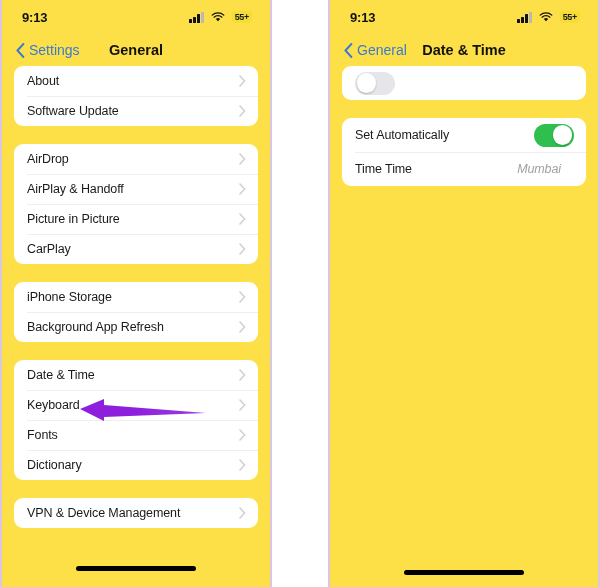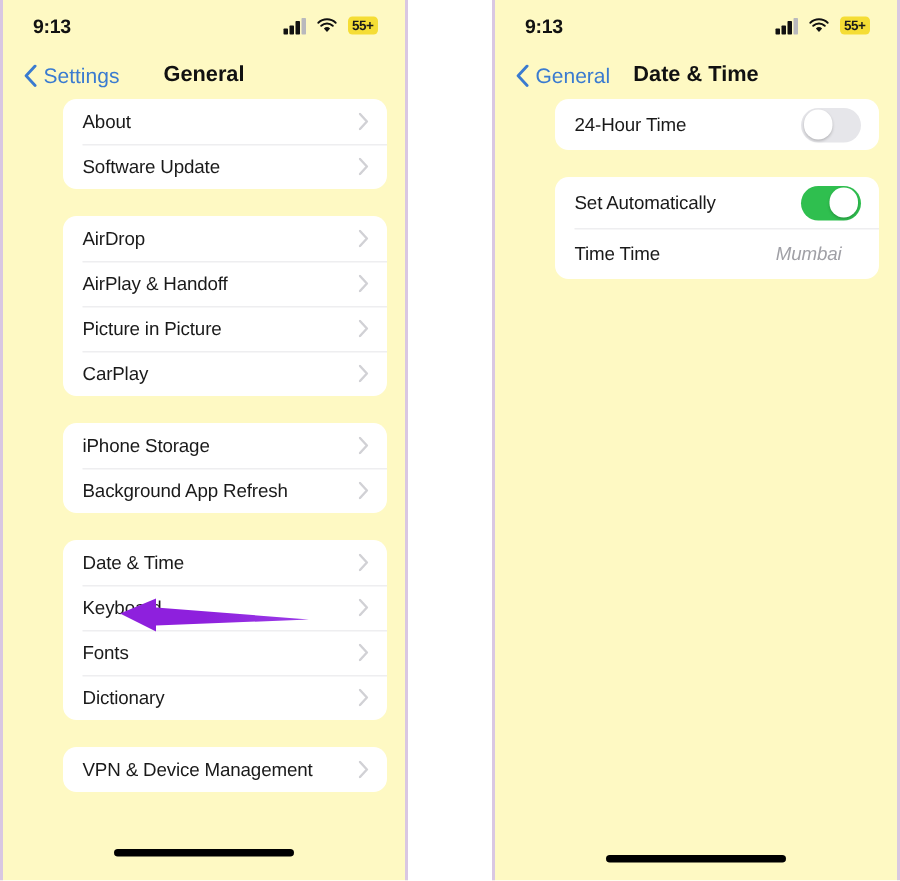--- a/index.html
+++ b/index.html
@@ -7,21 +7,21 @@
     width:600px;height:587px;
     background:#ffffff;
     font-family:"Liberation Sans","DejaVu Sans",sans-serif;
     overflow:hidden;
   }
   .stage{position:relative;width:600px;height:587px;background:#fff;}
 
   
   .phone{
     position:absolute;top:0;height:587px;width:272px;
-    background:#fef9c3;
+    background:#fde047;
     border-left:2px solid #d9c7e2;
     border-right:2px solid #d9c7e2;
     box-sizing:border-box;
     overflow:hidden;
   }
   .phone.left{left:0;}
   .phone.right{left:328px;}
 
   
   .statusbar{
@@ -62,21 +62,21 @@
     white-space:nowrap;
   }
   .back-chev{width:9px;height:15px;flex:none;}
   .nav-title{
     position:absolute;left:0;right:0;text-align:center;
     font-size:14.5px;font-weight:bold;color:#111;
     pointer-events:none;
   }
 
   
-  .sheet{position:relative;padding:0 12px;box-sizing:border-box;margin-left:28px;}
+  .sheet{position:relative;padding:0 12px;box-sizing:border-box;}
 
   .group{
     background:#fff;border-radius:9px;overflow:hidden;
     margin-bottom:18px;
   }
   .row{
     position:relative;display:flex;align-items:center;
     height:30px;padding:0 12px 0 13px;box-sizing:border-box;
     cursor:pointer;
   }
@@ -286,21 +286,20 @@
           <path d="M7.4 1 L1.4 7.5 L7.4 14" stroke="#3a7bd0" stroke-width="1.9" fill="none" stroke-linecap="round" stroke-linejoin="round"></path>
         </svg>
         <span>General</span>
       </div>
       <div class="nav-title">Date &amp; Time</div>
     </div>
 
     <div class="sheet" id="right-sheet">
         <div class="group">
           <div class="row tall">
-            <div class="row-label">24-Hour Time</div>
             <div class="toggle off">
               <div class="knob"></div>
             </div>
           </div>
         </div>
         <div class="group">
           <div class="row tall">
             <div class="row-label">Set Automatically</div>
             <div class="toggle on">
               <div class="knob"></div>

